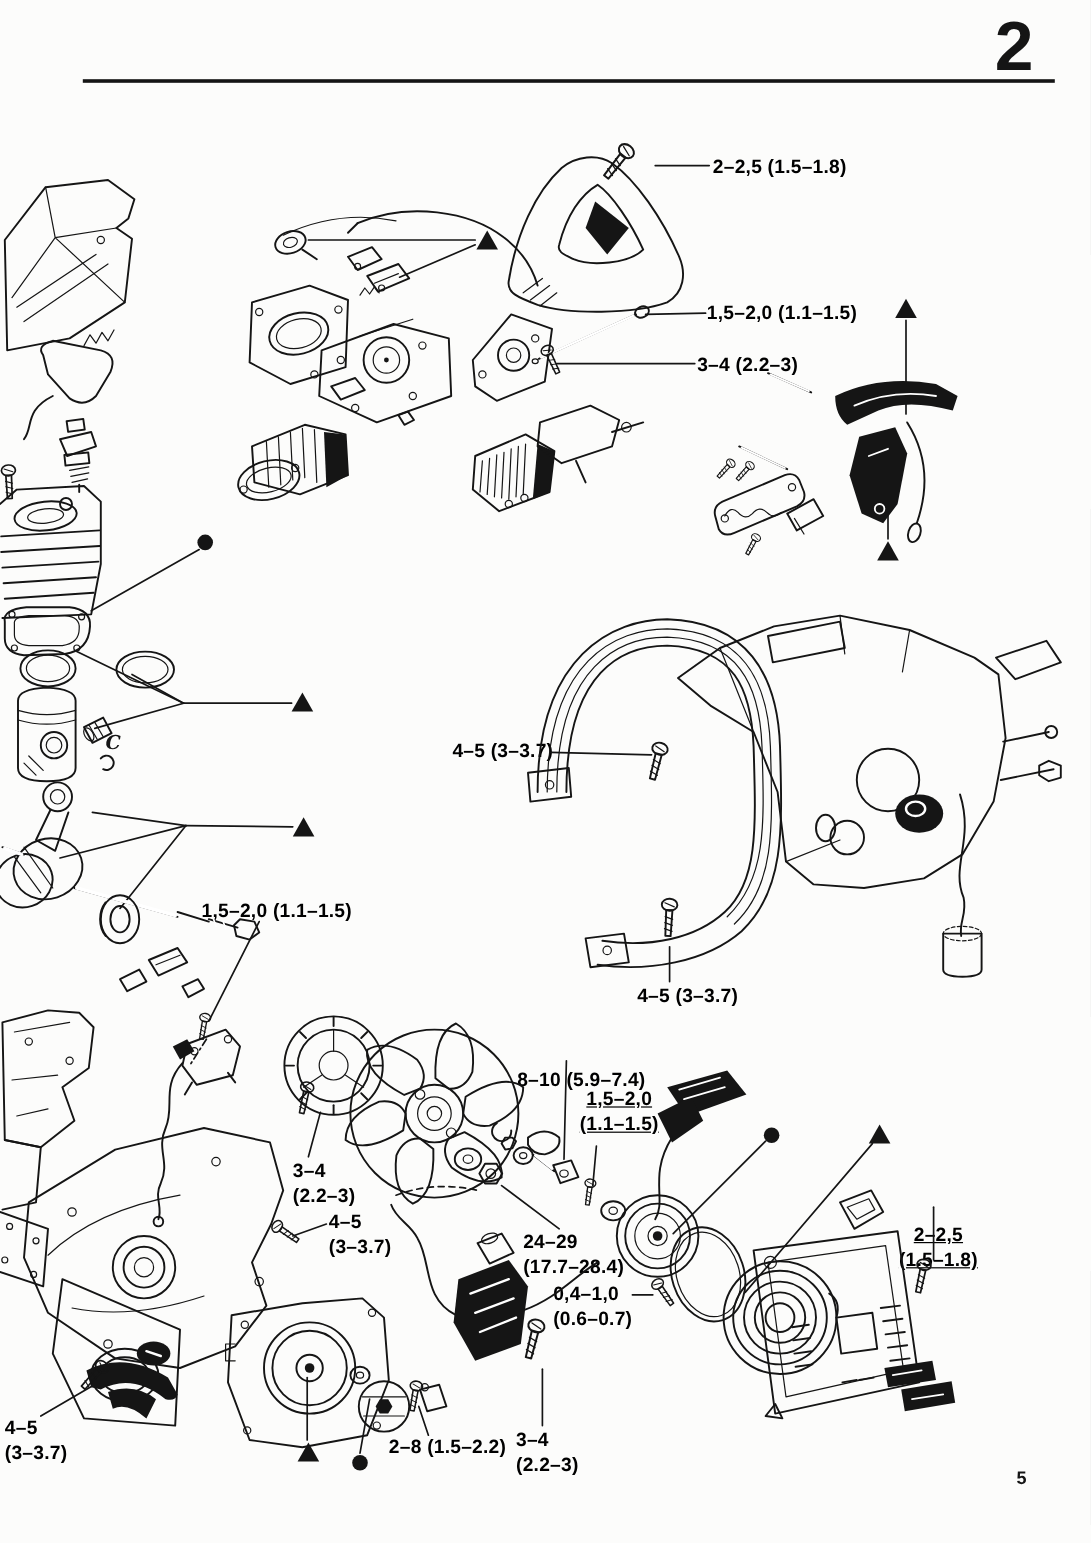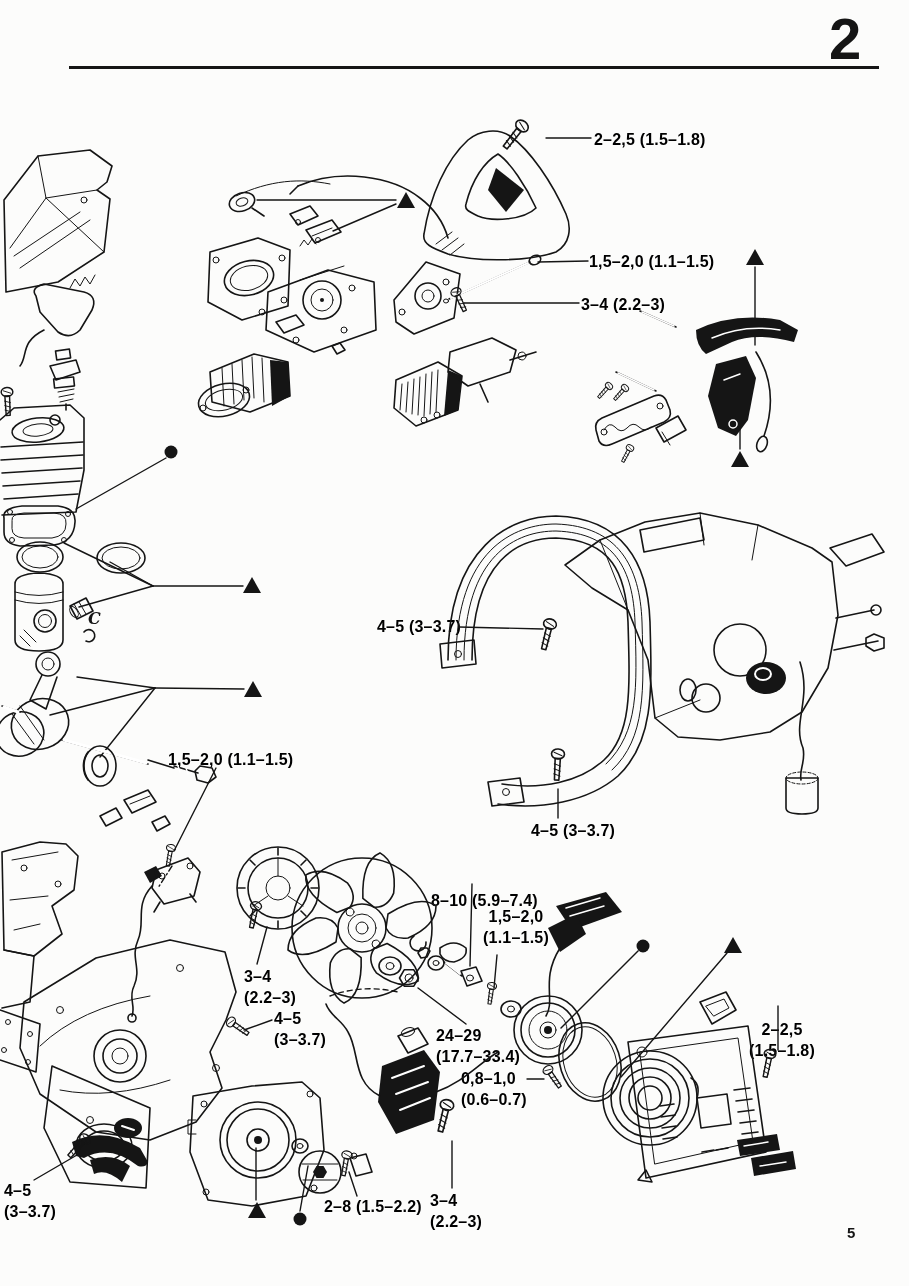--- a/index.html
+++ b/index.html
@@ -3,21 +3,21 @@
 <meta charset="utf-8">
 <style>
   html,body{margin:0;padding:0;background:#e8e8e8;}
   .page{position:relative;width:909px;height:1286px;background:#fcfcfb;overflow:hidden;
         font-family:"Liberation Sans",sans-serif;color:#151515;}
   .chapter{position:absolute;left:829px;top:10px;font-size:58px;line-height:1;font-weight:700;letter-spacing:-2px;}
   .rule{position:absolute;left:69px;top:66px;width:810px;height:3px;background:#151515;}
   .pagenum{position:absolute;left:847px;top:1224px;font-size:15px;font-weight:700;}
   .lbl{position:absolute;font-size:16px;line-height:21px;font-weight:700;white-space:pre-line;
        letter-spacing:.2px;color:#000000;}
-  .lbl.c{text-align:center;width:76px;}
+  .lbl.c{text-align:center;width:76px;text-decoration:underline;}
   .letc{position:absolute;left:88px;top:609px;font-family:"DejaVu Serif",serif;
         font-style:italic;font-weight:700;font-size:16px;}
   svg.art{position:absolute;left:0;top:0;}
   svg.art *{vector-effect:none;}
   .ln{stroke:#151515;fill:none;stroke-width:1.6;stroke-linecap:round;stroke-linejoin:round;}
   .thin{stroke-width:1;}
   .ld{stroke:#151515;stroke-width:1.4;fill:none;stroke-linecap:round;}
   .fl{fill:#151515;stroke:none;}
   .wh{stroke:#fff;fill:none;stroke-linecap:round;}
 </style>
@@ -38,22 +38,22 @@
   <div class="lbl" style="left:531px;top:820px">4–5 (3–3.7)</div>
   <div class="lbl" style="left:168px;top:749px">1,5–2,0 (1.1–1.5)</div>
   <div class="lbl" style="left:431px;top:890px">8–10 (5.9–7.4)</div>
   <div class="lbl c" style="left:478px;top:906px">1,5–2,0
 (1.1–1.5)</div>
   <div class="lbl" style="left:244px;top:966px">3–4
 (2.2–3)</div>
   <div class="lbl" style="left:274px;top:1008px">4–5
 (3–3.7)</div>
   <div class="lbl" style="left:436px;top:1025px">24–29
-(17.7–33.4)</div>
-  <div class="lbl" style="left:461px;top:1068px">0,8–1,0
+(17.7–28.4)</div>
+  <div class="lbl" style="left:461px;top:1068px">0,4–1,0
 (0.6–0.7)</div>
   <div class="lbl c" style="left:744px;top:1019px">2–2,5
 (1.5–1.8)</div>
   <div class="lbl" style="left:324px;top:1196px">2–8 (1.5–2.2)</div>
   <div class="lbl" style="left:430px;top:1190px">3–4
 (2.2–3)</div>
   <div class="lbl" style="left:4px;top:1180px">4–5
 (3–3.7)</div>
 
   <svg class="art" width="909" height="1286" viewBox="0 0 909 1286">

